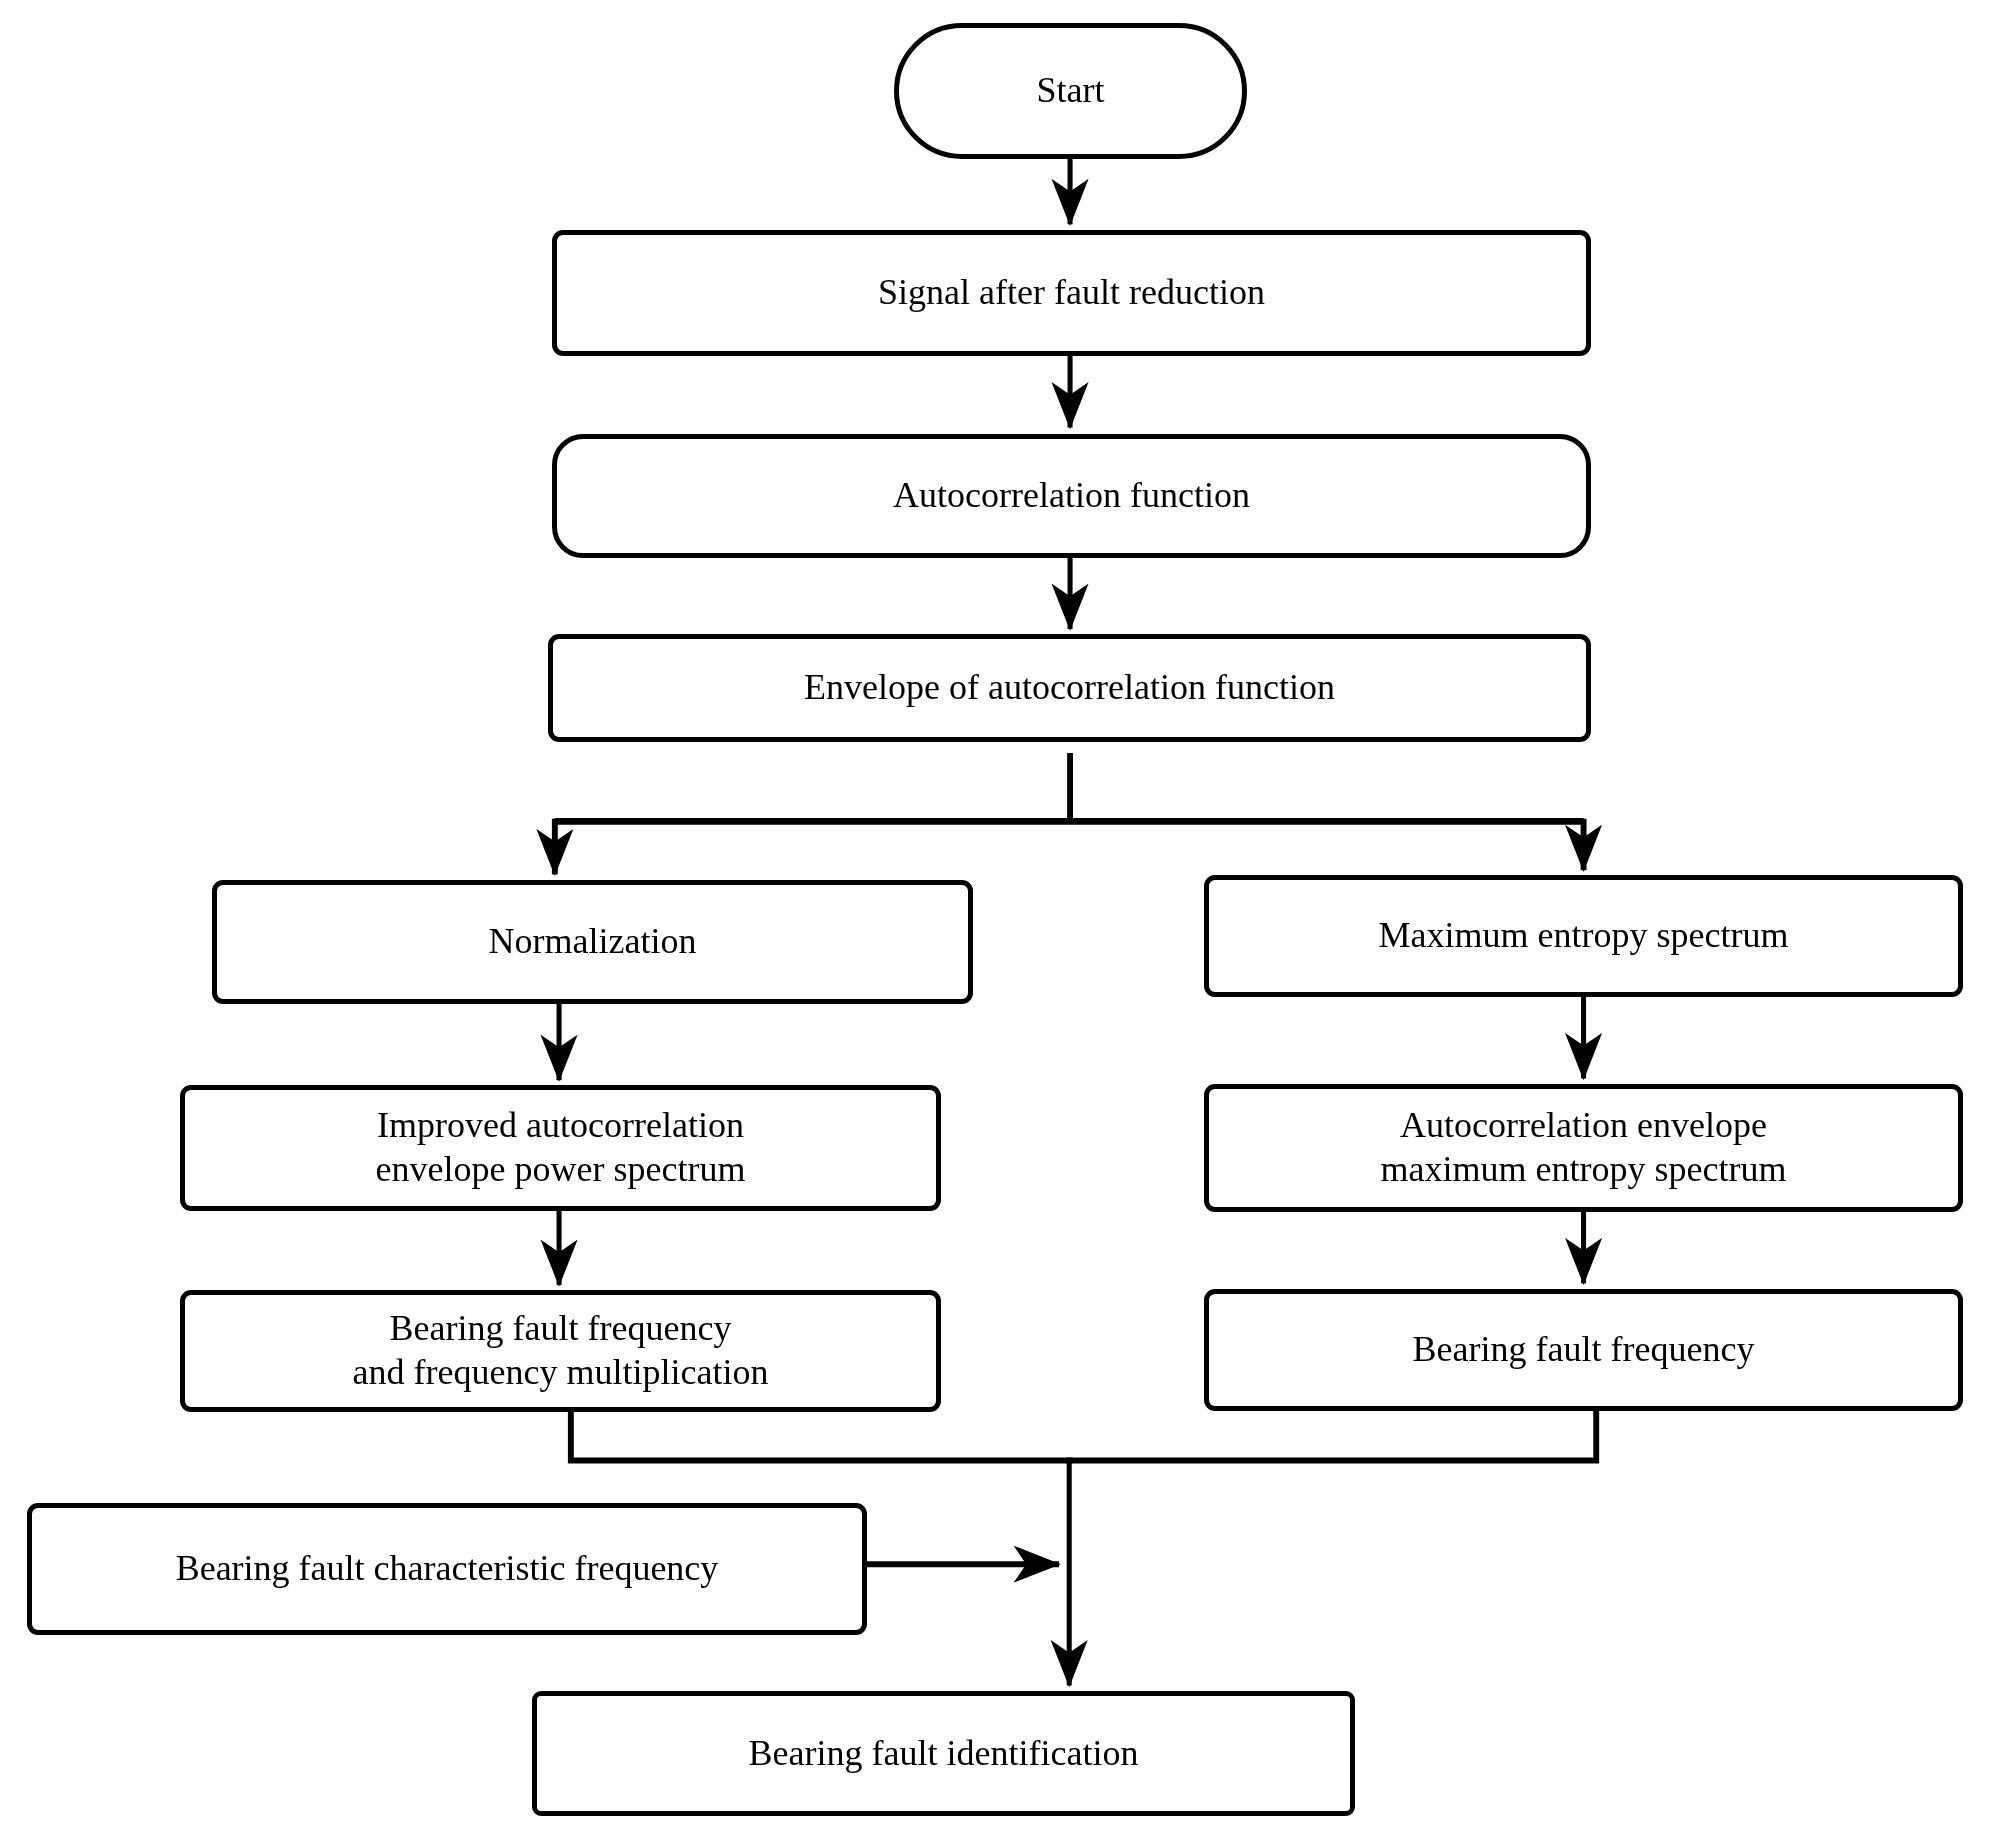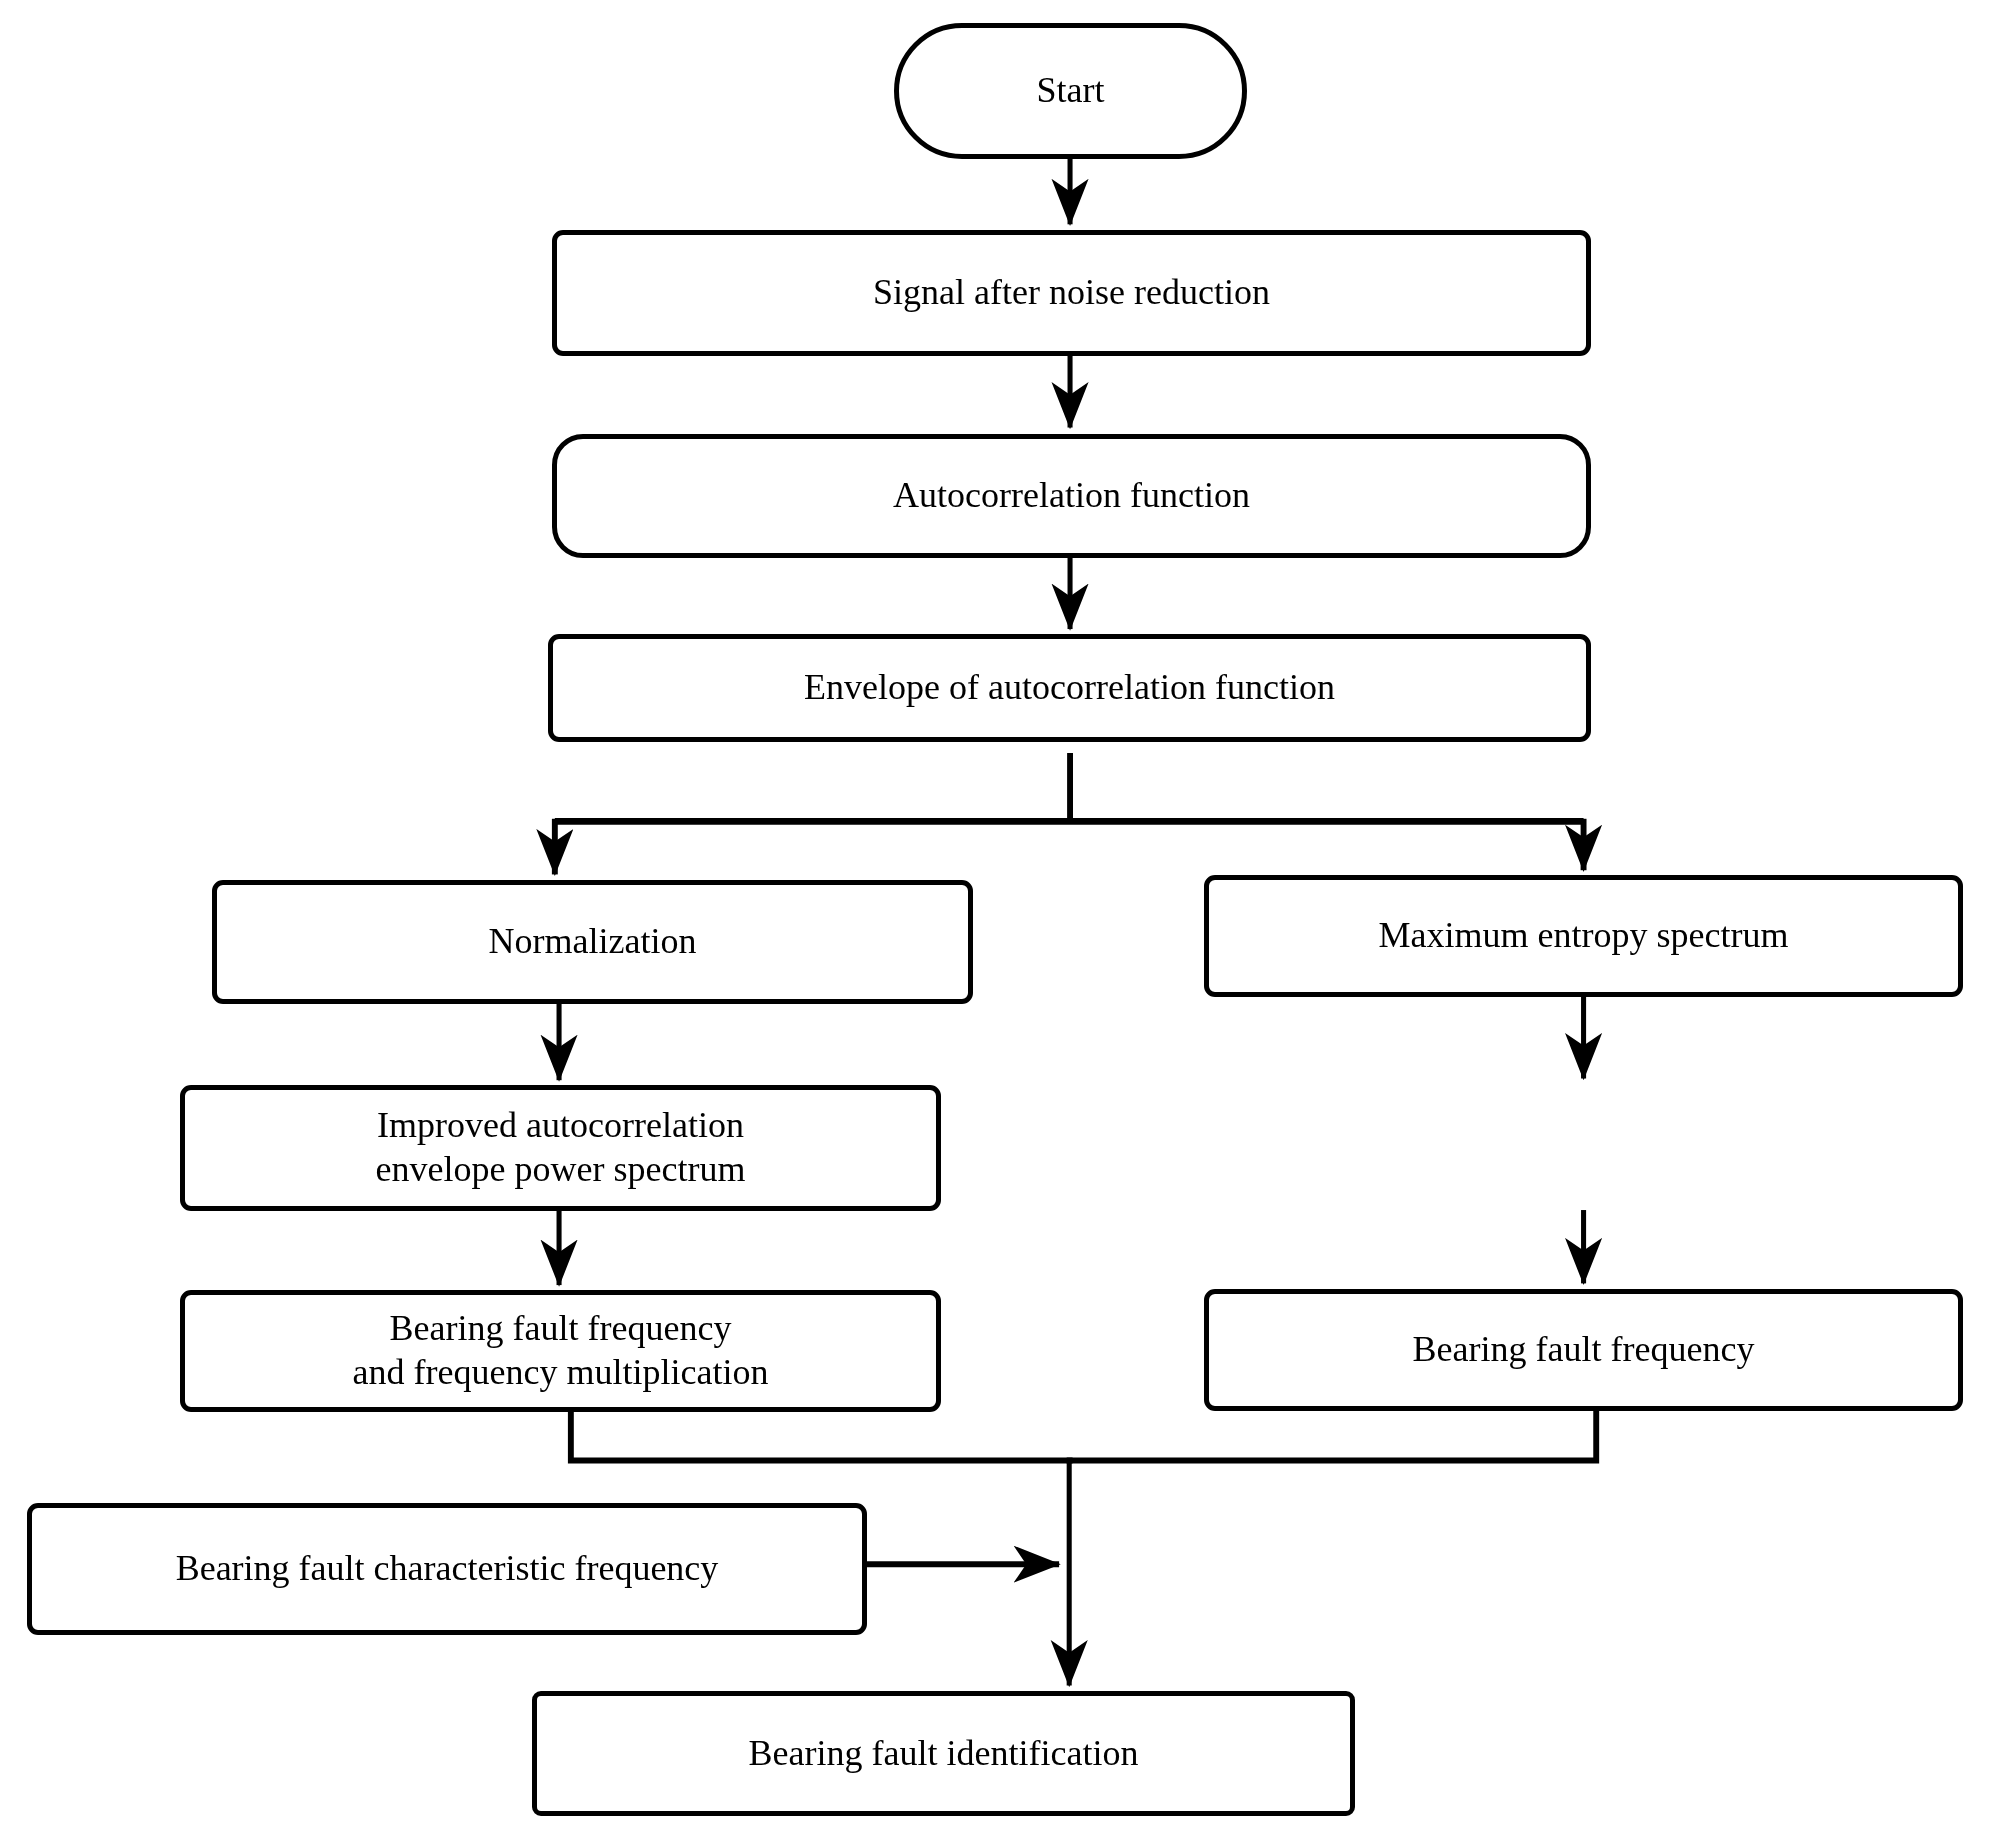--- a/index.html
+++ b/index.html
@@ -88,21 +88,21 @@
     <path d="M1893,1666 L1893,1732 L1265,1732" stroke="#000000" stroke-width="7" fill="none"></path>
     <path d="M1268,1732 L1268,1999" stroke="#000000" stroke-width="6" fill="none" marker-end="url(#arr)"></path>
     <path d="M1028,1855 L1256,1855" stroke="#000000" stroke-width="7" fill="none" marker-end="url(#arr)"></path>
   </svg>
 
   <div class="node terminator" id="n-start">
     <span class="lbl">Start</span>
   </div>
 
   <div class="node" id="n-signal">
-    <span class="lbl">Signal after noise reduction</span>
+    <span class="lbl">Signal after fault reduction</span>
   </div>
 
   <div class="node" id="n-autocorr">
     <span class="lbl">Autocorrelation function</span>
   </div>
 
   <div class="node" id="n-envelope">
     <span class="lbl">Envelope of  autocorrelation function</span>
   </div>
 
@@ -117,20 +117,24 @@
 
   <div class="node" id="n-freqmult">
     <span class="lbl">Bearing fault frequency</span>
     <span class="lbl">and frequency multiplication</span>
   </div>
 
   <div class="node" id="n-maxentropy">
     <span class="lbl">Maximum entropy spectrum</span>
   </div>
 
+  <div class="node" id="n-autoenv">
+    <span class="lbl">Autocorrelation envelope</span>
+    <span class="lbl">maximum entropy spectrum</span>
+  </div>
 
   <div class="node" id="n-faultfreq">
     <span class="lbl">Bearing fault frequency</span>
   </div>
 
   <div class="node" id="n-characteristic">
     <span class="lbl">Bearing fault characteristic frequency</span>
   </div>
 
   <div class="node" id="n-identification">

